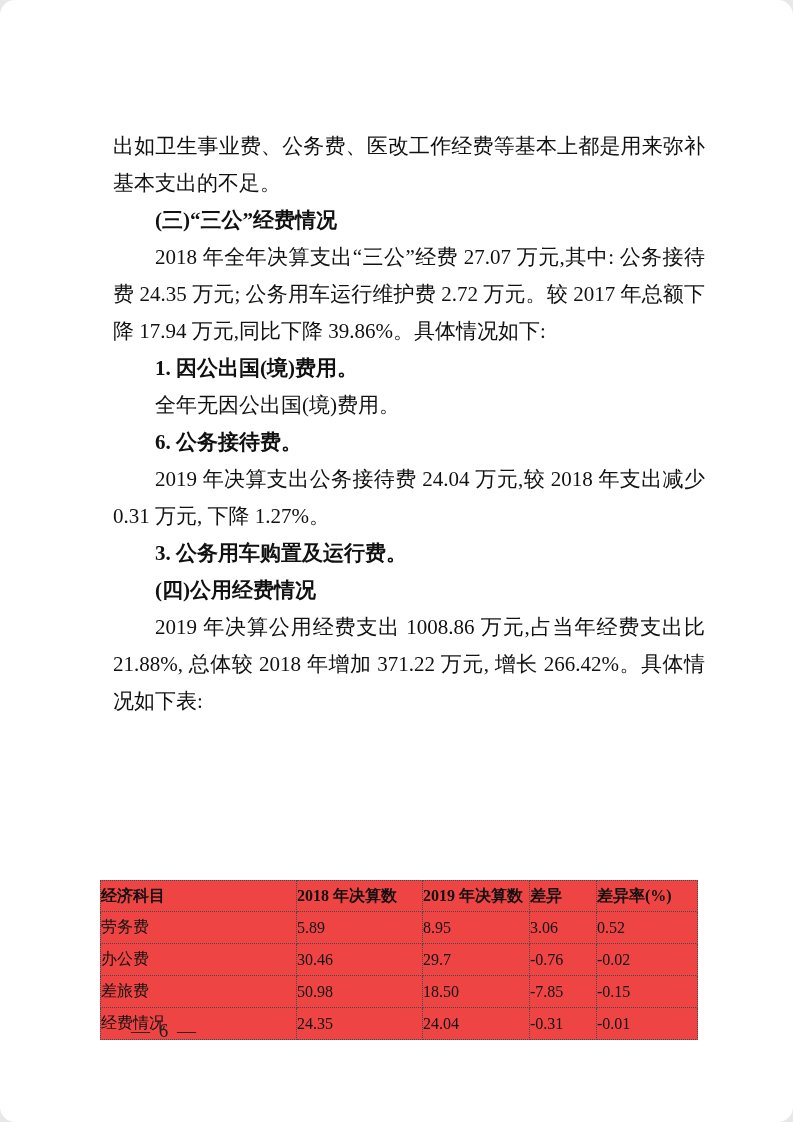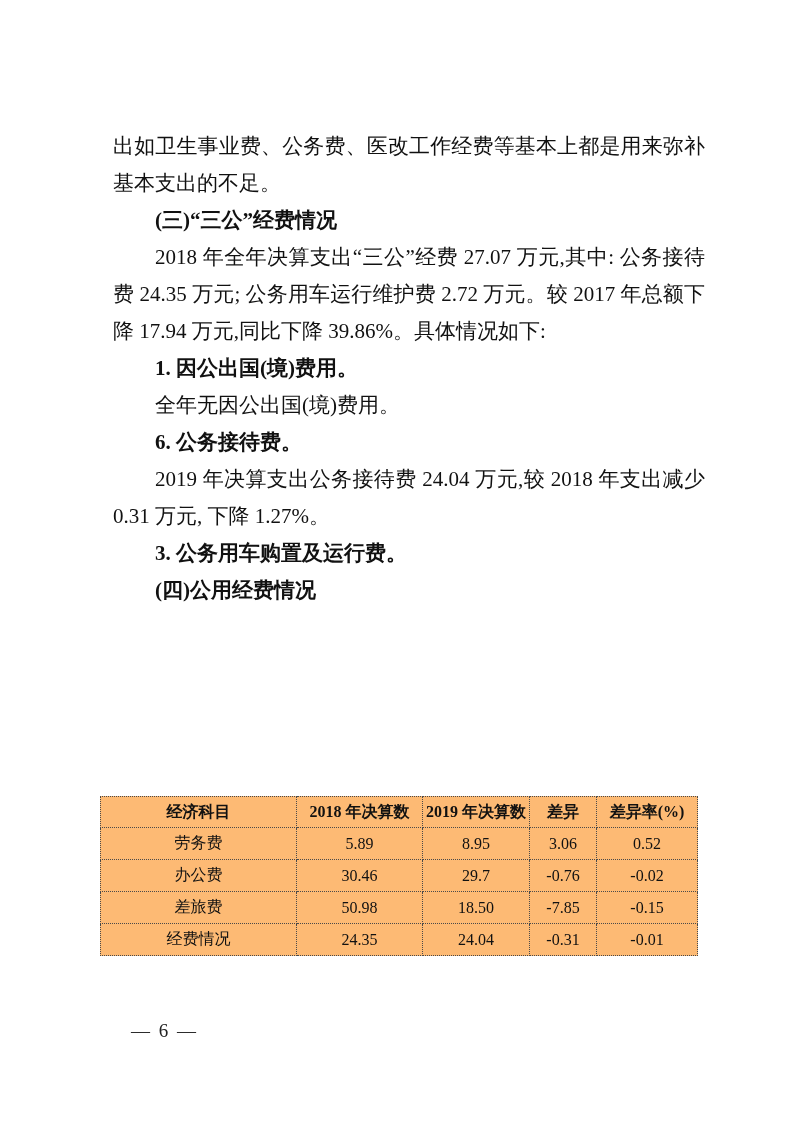--- a/index.html
+++ b/index.html
@@ -4,20 +4,21 @@
 <style>
   html,body{margin:0;padding:0;background:#e8e8e8;}
   .page{
     position:relative;
     width:793px;height:1122px;
     margin:0 auto;
     background:#ffffff;
     font-family:"Liberation Serif","DejaVu Serif",serif;
     color:#111;
     overflow:hidden;
+    border-radius:15px;
   }
   .body-text{
     position:absolute;
     left:113px;top:128px;
     width:592px;height:706px;
     font-size:21px;
     line-height:37px;
     text-align:justify;
     overflow:hidden;
   }
@@ -28,26 +29,26 @@
   }
   .para{text-indent:2em;}
   .para.cont{text-indent:0;}
   .heading{
     font-weight:bold;
     text-indent:2em;
     font-family:"Liberation Serif","DejaVu Serif",serif;
   }
   .expense-table{
     position:absolute;
-    left:100px;top:796px;
+    left:100px;top:880px;
     width:597px;
     border-collapse:collapse;
-    background:#fdba74;
+    background:#ef4444;
     font-size:16px;
-    text-align:center;
+    text-align:left;
     table-layout:fixed;
   }
   .expense-table col.c1{width:196px;}
   .expense-table col.c2{width:126px;}
   .expense-table col.c3{width:107px;}
   .expense-table col.c4{width:67px;}
   .expense-table col.c5{width:101px;}
   .expense-table th,.expense-table td{
     border:1px dotted #4a4a4a;
     padding:0;
@@ -80,20 +81,21 @@
   <section class="body-text">
     <p class="para cont">出如卫生事业费、公务费、医改工作经费等基本上都是用来弥补基本支出的不足。</p>
     <h3 class="heading">(三)“三公”经费情况</h3>
     <p class="para">2018 年全年决算支出“三公”经费 27.07 万元,其中: 公务接待费 24.35 万元; 公务用车运行维护费 2.72 万元。较 2017 年总额下降 17.94 万元,同比下降 39.86%。具体情况如下:</p>
     <h3 class="heading">1. 因公出国(境)费用。</h3>
     <p class="para">全年无因公出国(境)费用。</p>
     <h3 class="heading">6. 公务接待费。</h3>
     <p class="para">2019 年决算支出公务接待费 24.04 万元,较 2018 年支出减少 0.31 万元, 下降 1.27%。</p>
     <h3 class="heading">3. 公务用车购置及运行费。</h3>
     <h3 class="heading">(四)公用经费情况</h3>
+    <p class="para">2019 年决算公用经费支出 1008.86 万元,占当年经费支出比 21.88%, 总体较 2018 年增加 371.22 万元, 增长 266.42%。具体情况如下表:</p>
   </section>
 
   <table class="expense-table">
     <colgroup>
       <col class="c1">
         <col class="c2">
         <col class="c3">
         <col class="c4">
         <col class="c5">
     </colgroup>

